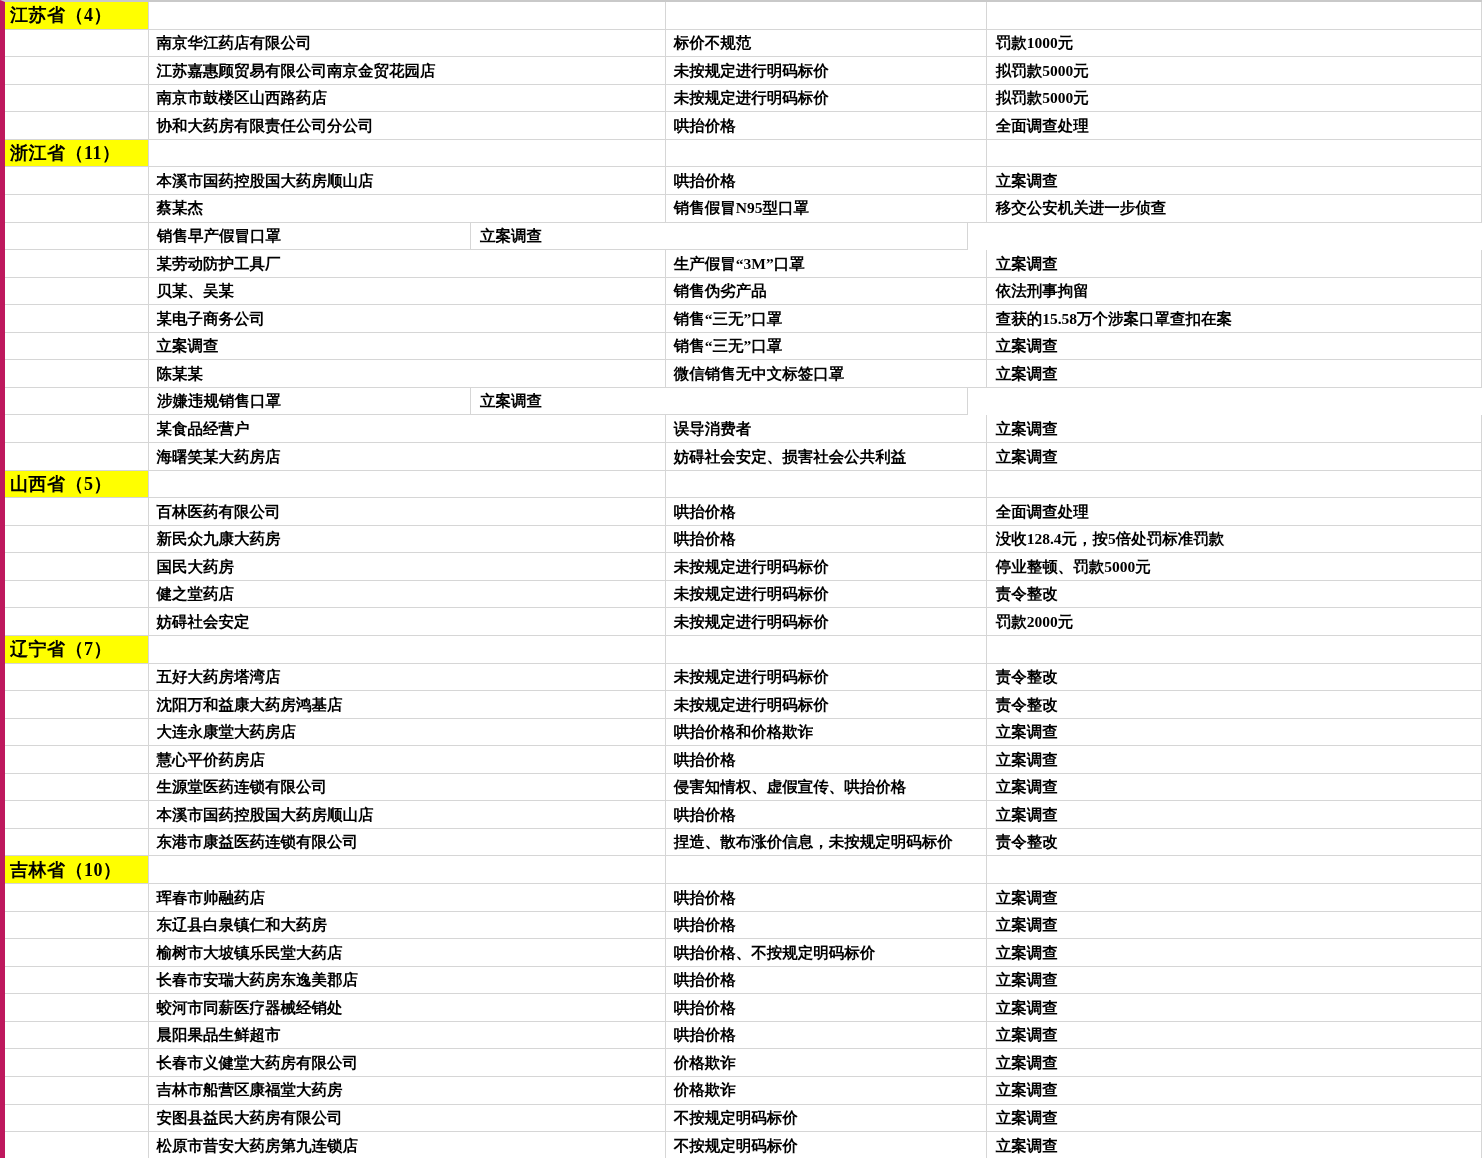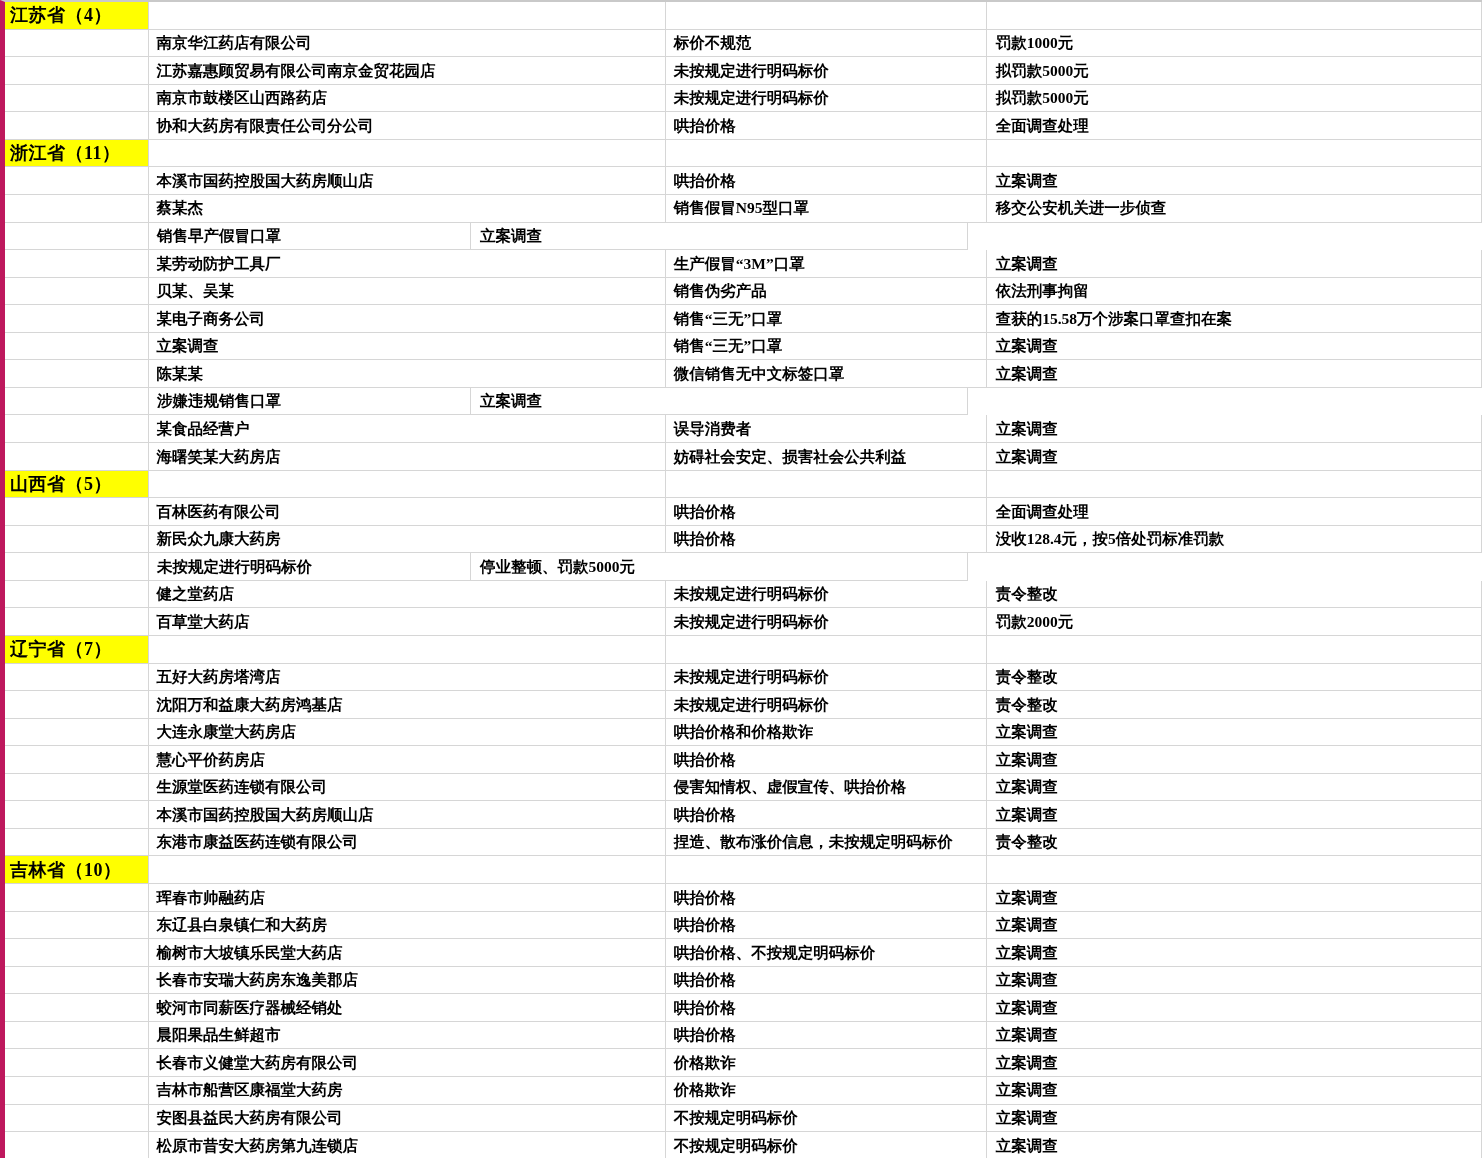--- a/index.html
+++ b/index.html
@@ -167,32 +167,33 @@
       <div class="cell col-d">全面调查处理</div>
     </div>
     <div class="row">
       <div class="cell col-a"></div>
       <div class="cell col-b">新民众九康大药房</div>
       <div class="cell col-c">哄抬价格</div>
       <div class="cell col-d">没收128.4元，按5倍处罚标准罚款</div>
     </div>
     <div class="row">
       <div class="cell col-a"></div>
+      <div class="cell col-b">国民大药房</div>
       <div class="cell col-c">未按规定进行明码标价</div>
       <div class="cell col-d">停业整顿、罚款5000元</div>
     </div>
     <div class="row">
       <div class="cell col-a"></div>
       <div class="cell col-b">健之堂药店</div>
       <div class="cell col-c">未按规定进行明码标价</div>
       <div class="cell col-d">责令整改</div>
     </div>
     <div class="row">
       <div class="cell col-a"></div>
-      <div class="cell col-b">百草堂大药店</div>
+      <div class="cell col-b">妨碍社会安定</div>
       <div class="cell col-c">未按规定进行明码标价</div>
       <div class="cell col-d">罚款2000元</div>
     </div>
     <div class="row">
       <div class="cell col-a province">辽宁省（7）</div>
       <div class="cell col-b"></div>
       <div class="cell col-c"></div>
       <div class="cell col-d"></div>
     </div>
     <div class="row">

